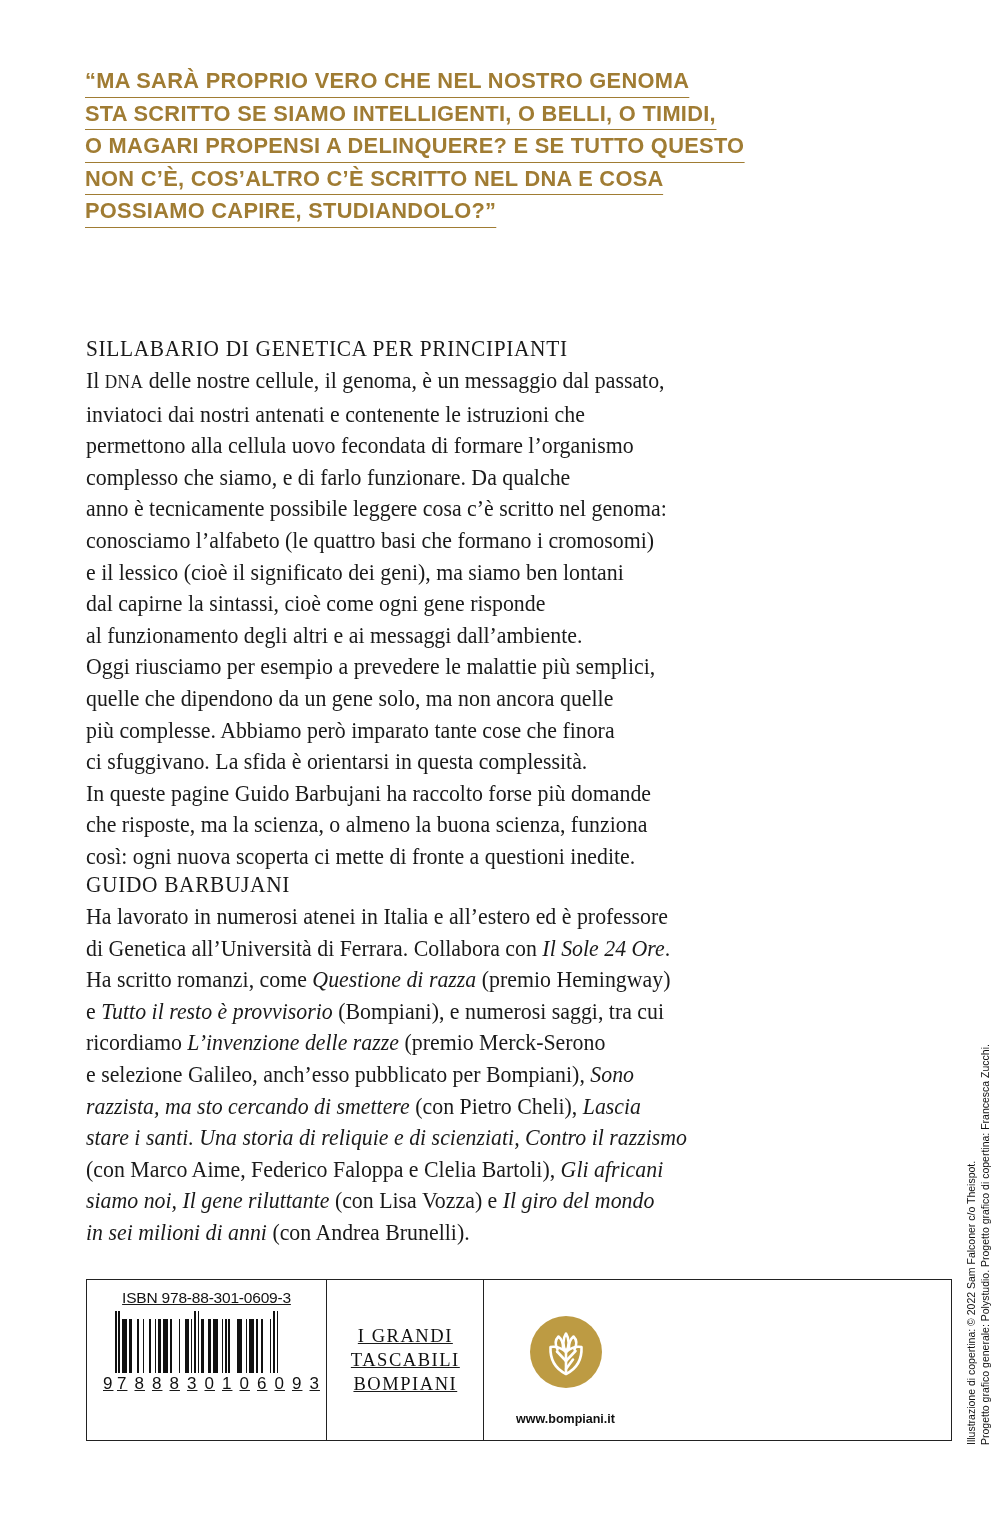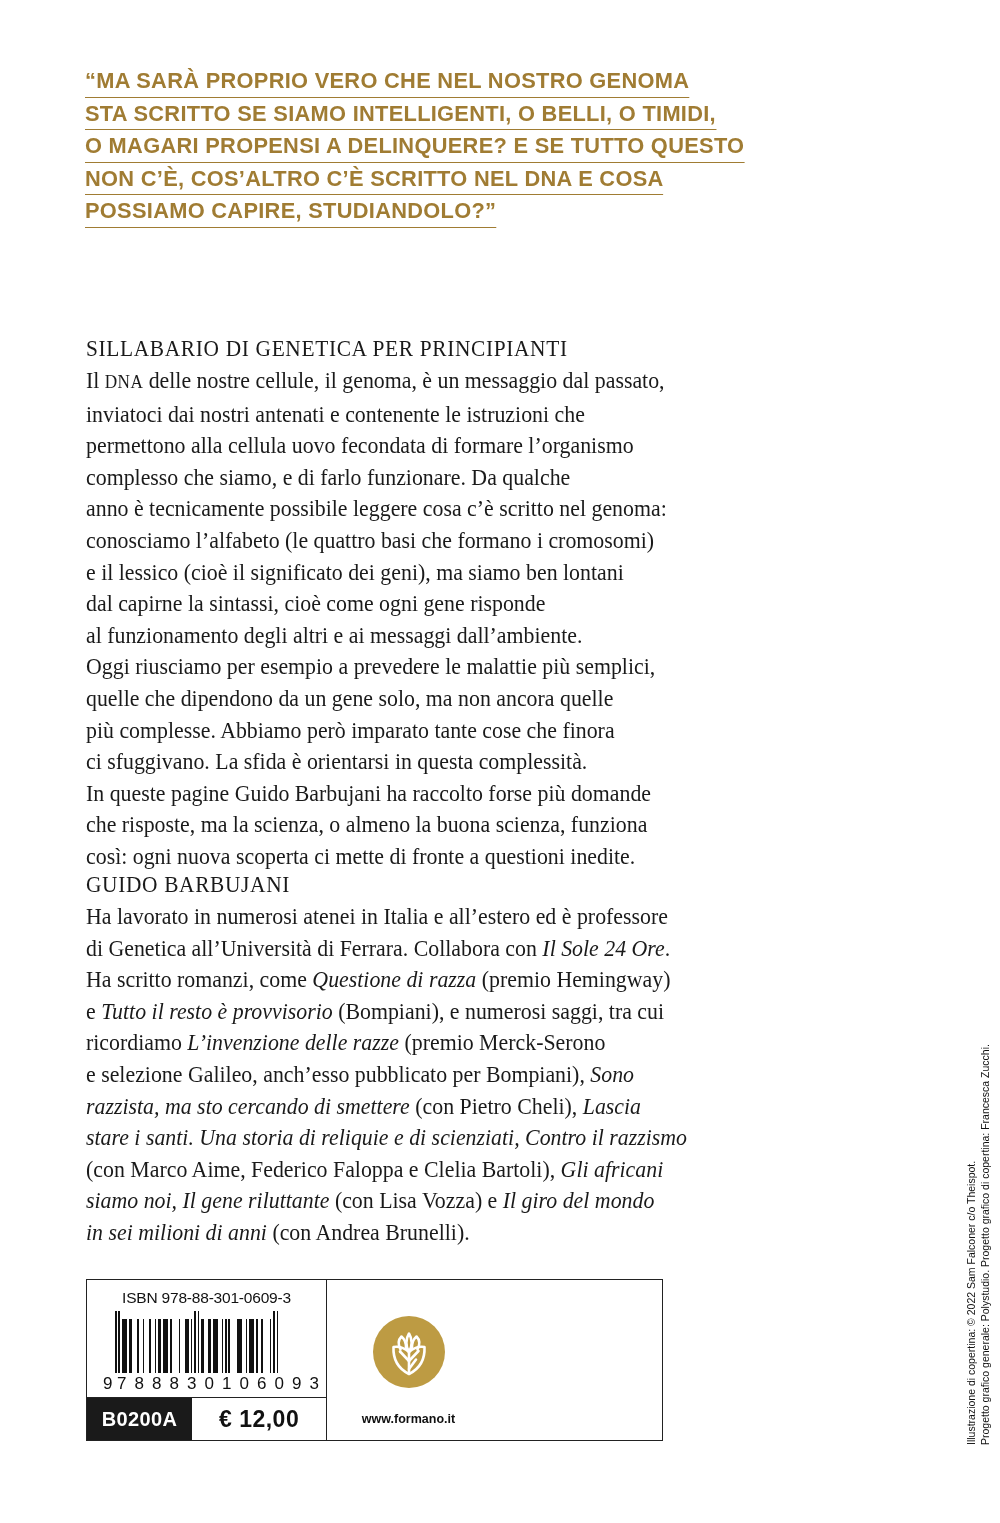--- a/index.html
+++ b/index.html
@@ -75,26 +75,27 @@
     left: 86px;
     top: 869px;
     width: 760px;
   }
 
   
   #bottom-bar {
     position: absolute;
     left: 86px;
     top: 1279px;
-    width: 577px;
+    width: 866px;
     height: 162px;
     border: 1.3px solid #222;
     box-sizing: border-box;
     display: flex;
     background: #fff;
+    text-decoration: underline;
   }
   .cell {
     box-sizing: border-box;
     border-right: 1.3px solid #222;
     display: flex;
     flex-direction: column;
     align-items: center;
     justify-content: center;
     position: relative;
   }
@@ -349,43 +350,46 @@
         <span class="grp" id="ean-right">
             <span>1</span>
             <span>0</span>
             <span>6</span>
             <span>0</span>
             <span>9</span>
             <span>3</span>
           </span>
       </div>
     </div>
-    <div id="price-row">
-      <div id="code-box">B0200A</div>
-      <div id="price-box">€ 12,00</div>
+  </div>
+
+  <div class="cell" id="imprint-cell">
+    <div id="imprint-text">
+      <div>I GRANDI</div>
+      <div>TASCABILI</div>
+      <div>BOMPIANI</div>
     </div>
   </div>
-
 
   <div class="cell logo-cell">
     <div class="logo-disc">
       <svg width="72" height="72" viewBox="0 0 72 72" aria-hidden="true">
         <g fill="none" stroke="#ffffff" stroke-width="2.6" stroke-linejoin="round" stroke-linecap="round">
           <path d="M36 58 C24 52 20 42 20.5 31 C25.5 30 31.5 32 36 36 C40.5 32 46.5 30 51.5 31 C52 42 48 52 36 58 Z"></path>
           <path d="M36 36 C32.5 30.5 32.5 23 36 17.5 C39.5 23 39.5 30.5 36 36 Z"></path>
           <path d="M27.5 33.5 C25 28.5 25.5 23.5 28.5 20.5 C32 23.5 33.5 28 33 33"></path>
           <path d="M44.5 33.5 C47 28.5 46.5 23.5 43.5 20.5 C40 23.5 38.5 28 39 33"></path>
           <path d="M36 36 L36 57"></path>
           <path d="M36 45 L45.5 35"></path>
           <path d="M36 45 L27 35.5"></path>
           <path d="M36 53 L43 43.5"></path>
         </g>
       </svg>
     </div>
-    <div class="logo-url">www.formano.it</div>
+    <div class="logo-url">www.bompiani.it</div>
   </div>
 
 
 </div>
 
 <div id="credits">
   <div class="rot">
     <div class="cline">Illustrazione di copertina: © 2022 Sam Falconer c/o Theispot.</div>
     <div class="cline">Progetto grafico generale: Polystudio. Progetto grafico di copertina: Francesca Zucchi.</div>
   </div>

